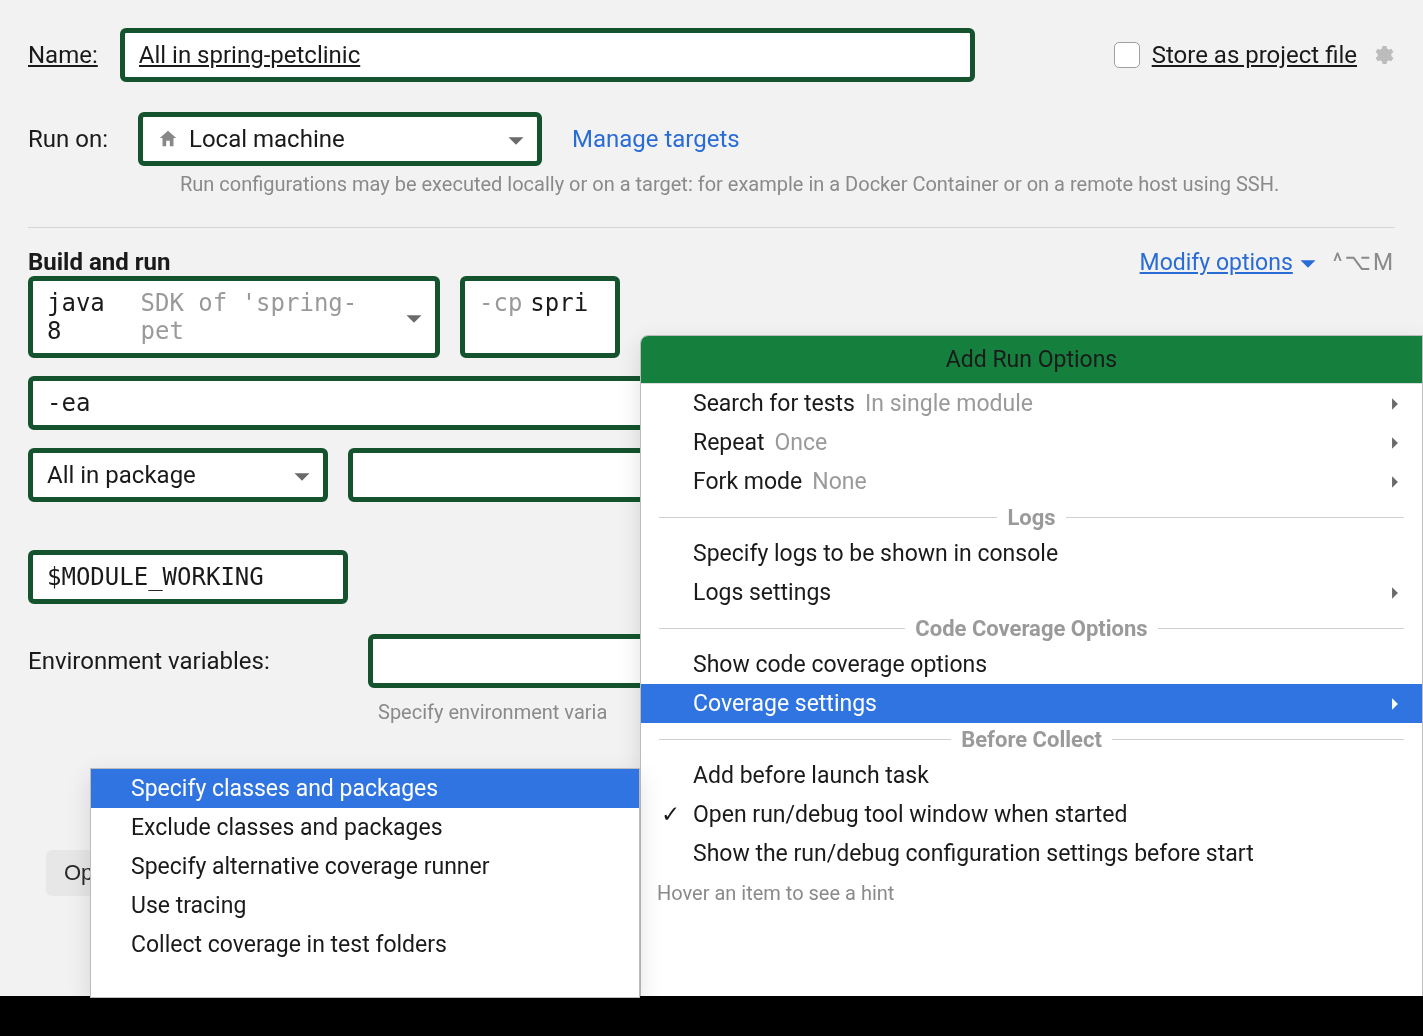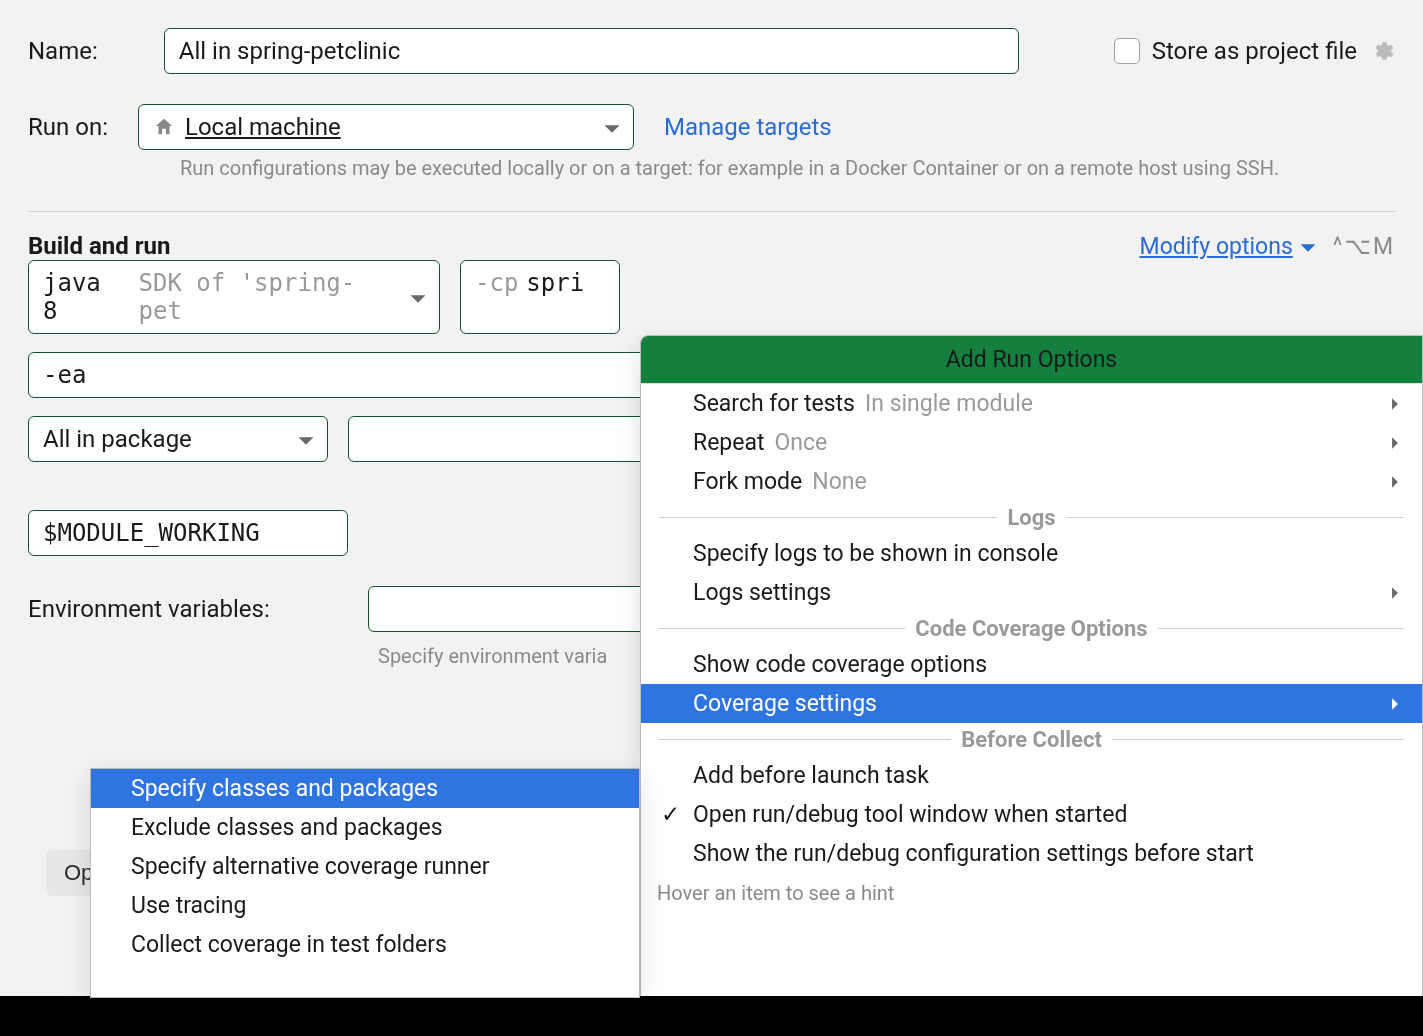--- a/index.html
+++ b/index.html
@@ -15,29 +15,29 @@
   }
   .container {
     padding: 28px 28px 0 28px;
   }
   .row {
     display: flex;
     align-items: center;
     gap: 40px;
     margin-bottom: 30px;
   }
-  .row.name-row { gap: 66px; }
+  .row.name-row { gap: 22px; text-decoration: underline; }
   .label {
     font-size: 24px;
     color: #1a1a1a;
     white-space: nowrap;
   }
   input[type="text"].field, .select-like, .text-field {
     background: #ffffff;
-    border: 1px solid #14532d;
+    border: 5px solid #14532d;
     border-radius: 6px;
     font-size: 24px;
     padding: 8px 14px;
     font-family: inherit;
     color: #1a1a1a;
     outline: none;
   }
   .name-input { width: 855px; }
   .store-wrap {
     display: flex;
@@ -63,21 +63,21 @@
     display: flex;
     align-items: center;
     gap: 10px;
     position: relative;
     padding-right: 44px;
   }
   .select-like .chev {
     position: absolute; right: 12px; top: 50%; transform: translateY(-50%);
     color: #6a6a6a;
   }
-  .runon-select { width: 496px; text-decoration: underline; }
+  .runon-select { width: 404px; }
   .home-icon { color: #888; display:inline-flex; }
   .home-icon svg { width: 22px; height: 22px; fill: currentColor; }
   .link { color: #2a6cd6; font-size: 24px; text-decoration: none; }
   .hint {
     color: #8a8a8a;
     font-size: 20px;
     line-height: 1.45;
     margin-left: 152px;
     margin-top: -10px;
     margin-bottom: 28px;

